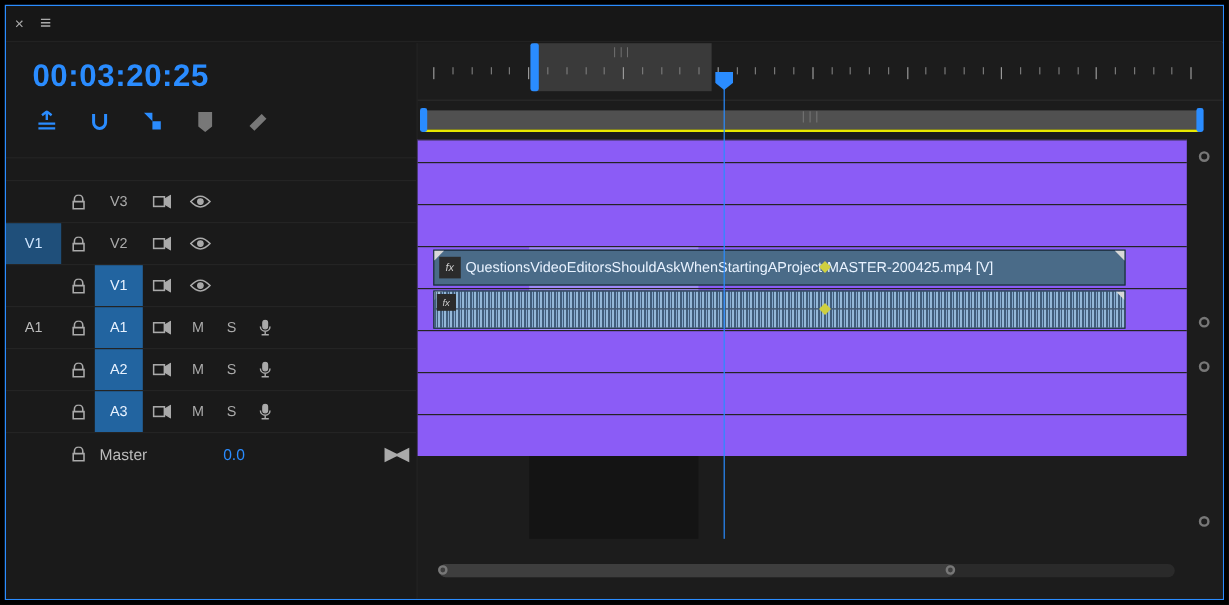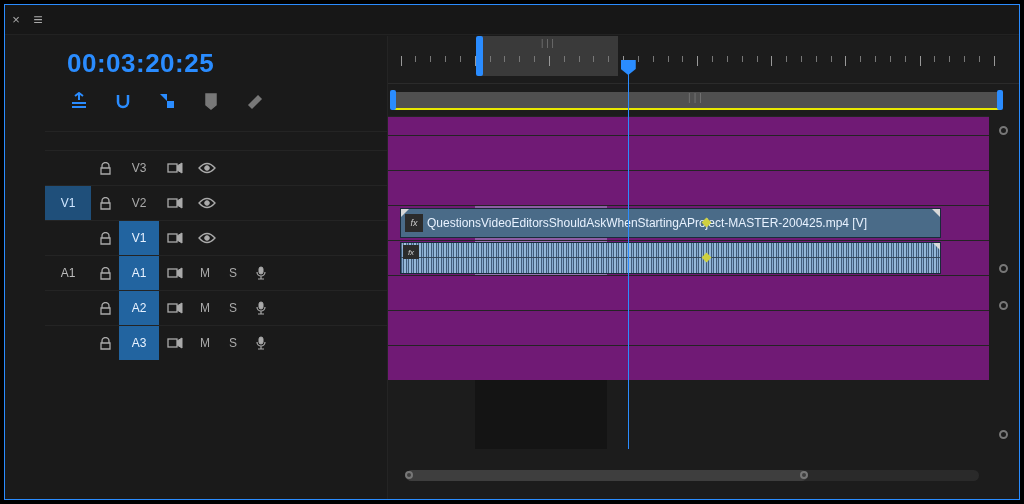--- a/index.html
+++ b/index.html
@@ -17,21 +17,21 @@
   
   .timecode { color: #2a8cff; font-size: 26px; font-weight: 600; letter-spacing: .5px; padding: 12px 0 10px 22px; }
 
   
   .toolbar { display: flex; gap: 20px; padding: 0 0 12px 22px; align-items: center; }
   .tbtn { width: 24px; height: 24px; display: flex; align-items: center; justify-content: center; cursor: pointer; }
   .tbtn svg { stroke: #787878; fill: #787878; }
   .tbtn.active svg { stroke: #2a8cff; fill: #2a8cff; }
 
   
-  .main { position: absolute; top: 31px; left: 0; right: 0; bottom: 0; display: flex; padding-left: 40px; }
+  .main { position: absolute; top: 31px; left: 0; right: 0; bottom: 0; display: flex; }
   .left { width: 342px; background: #1a1a1a; display: flex; flex-direction: column; }
 
   
   .right { flex: 1; position: relative; background: #1c1c1c; border-left: 1px solid #242424; }
   .ruler { position: relative; height: 48px; border-bottom: 1px solid #2b2b2b; }
   .ruler-labels { position: absolute; top: 4px; left: 0; right: 0; height: 14px; color: #bfbfbf; font-size: 12px; }
   .ruler-label { position: absolute; }
   .ticks { position: absolute; top: 20px; left: 0; right: 0; height: 10px; }
   .tick { position: absolute; top: 0; width: 1px; height: 6px; background: #777; }
   .tick.major { height: 10px; background: #999; }
@@ -76,21 +76,21 @@
   .solo { width: 28px; cursor:pointer; }
   .mic  { width: 28px; cursor:pointer; }
   .lock svg, .sync svg, .eye svg, .mute svg, .solo svg, .mic svg { stroke:#aaa; fill:none; }
   .master-row { display:flex; align-items:center; height:35px; border-top:1px solid #242424; }
   .master-label { color:#bbb; font-size:13px; padding-left:4px; width: 86px; }
   .master-val { color:#2a8cff; font-size:13px; width: 60px; text-align:center; }
   .ioswap { margin-left:auto; margin-right:10px; color:#aaa; letter-spacing:-4px; cursor:pointer; }
 
   
   .content { position:absolute; top:80px; left:0; right:30px; bottom:50px; }
-  .lane { position:absolute; left:0; right:0; border-top:1px solid #242424; background:#701a75; }
+  .lane { position:absolute; left:0; right:0; border-top:1px solid #242424; background:#8b5cf6; }
 
   .clip-v {
     position:absolute; top:2px; bottom:2px;
     background:#4a6b88; border:1px solid #1a2a3a;
     display:flex; align-items:center; color:#e8f2ff; font-size:12px;
   }
   .clip-v .fx { width:18px; height:18px; background:#2b2b2b; color:#ccc; font-size:9px; display:flex; align-items:center; justify-content:center; margin:0 4px; font-style:italic; }
   .clip-v .name { white-space:nowrap; overflow:hidden; }
   .clip-v::before, .clip-v::after {
     content:""; position:absolute; top:0; width:0; height:0;
@@ -312,20 +312,31 @@
           <div class="tcell mute">M</div>
           <div class="tcell solo">S</div>
           <div class="tcell mic">
               <svg width="12" height="15" viewBox="0 0 12 15">
                 <rect x="4" y="1" width="4" height="7" rx="2" fill="#aaa"></rect>
                 <path d="M2 6 a4 4 0 0 0 8 0 M6 10 v3 M3 13 h6" stroke-width="1.2"></path>
               </svg>
             </div>
         </div>
 
+        <div class="master-row">
+          <div class="source-patch"></div>
+          <div class="tcell lock">
+              <svg width="13" height="13" viewBox="0 0 13 13">
+                <path d="M3 6 V4 a3.5 3.5 0 0 1 7 0 V6 M2 6 h9 v6 h-9 z" stroke-width="1.3"></path>
+              </svg>
+            </div>
+          <div class="master-label">Master</div>
+          <div class="master-val">0.0</div>
+          <div class="ioswap">▶◀</div>
+        </div>
       </div>
     </div>
 
     <div class="right">
 
       <div class="ruler">
         <div class="visible-range" style="left:14.5%; width:22%"></div>
         <div class="range-handle" style="left:14%"></div>
         <div class="ticks" id="ticks">
             <div class="tick major" style="left: 2%;"></div>

